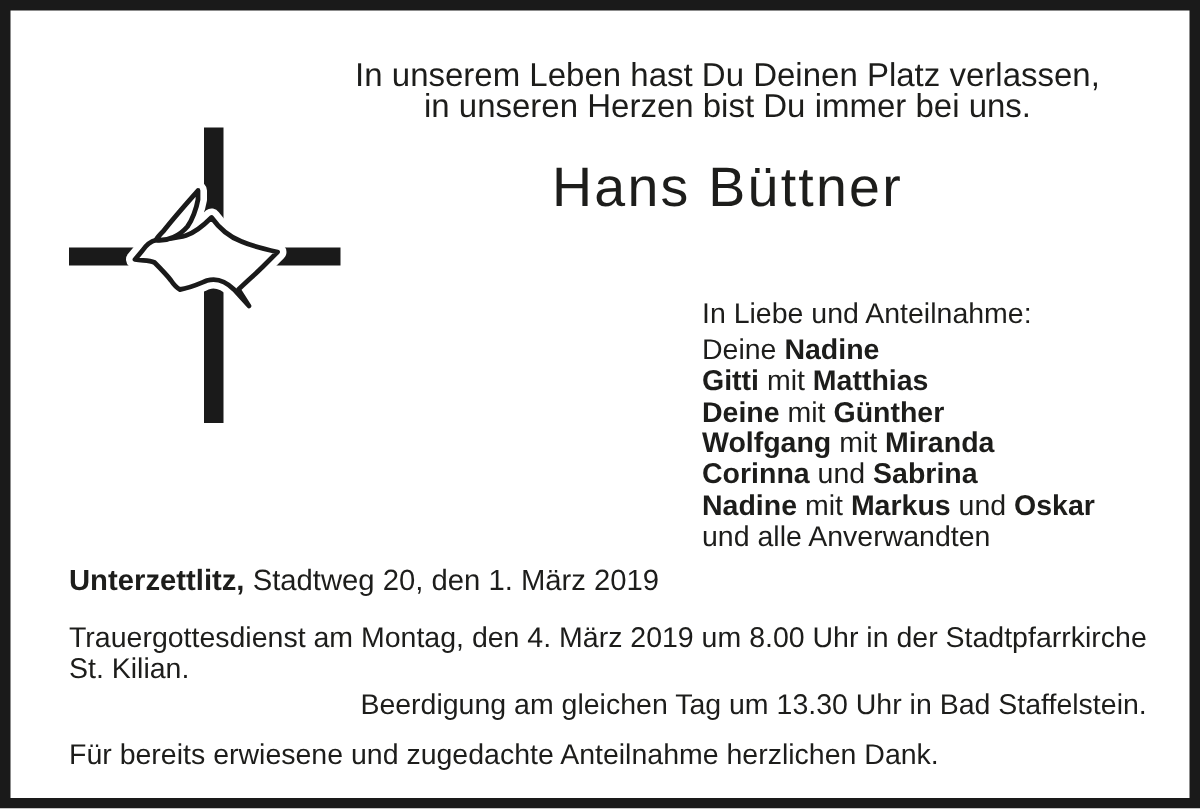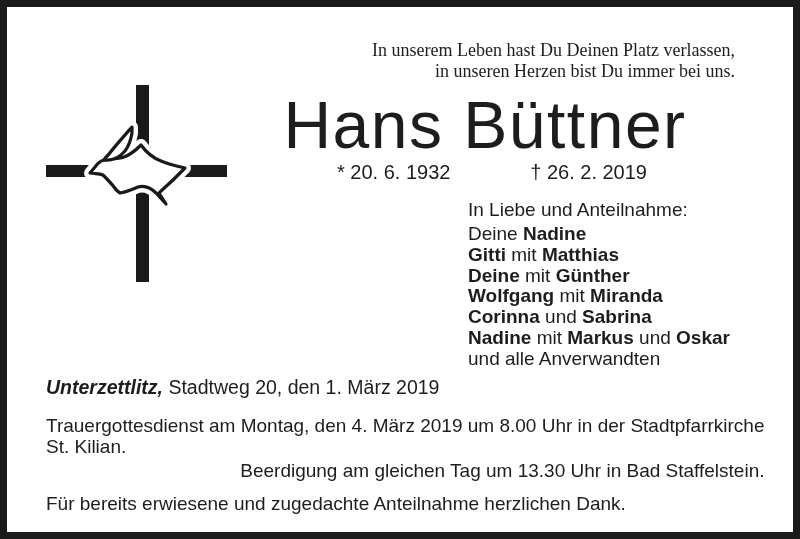--- a/index.html
+++ b/index.html
@@ -11,44 +11,43 @@
   html,body{width:800px;height:539px;overflow:hidden;background:#fff;}
   body{font-family:"Liberation Sans",sans-serif;color:var(--ink);}
   .page{
     position:relative;width:800px;height:539px;
     background:var(--paper);
     border:7px solid var(--frame);
   }
   .abs{position:absolute;}
   .intro{
     left:228px;top:33px;width:500px;
-    text-align:right;font-size:18px;line-height:20.5px;
+    text-align:center;font-size:22px;line-height:20.5px;
     white-space:nowrap;
-    font-family:Liberation Serif, serif;
   }
   .name{
     left:228px;top:92px;width:500px;
-    text-align:center;font-size:66px;line-height:52px;
+    text-align:center;font-size:37px;line-height:52px;
     letter-spacing:1.5px;font-weight:400;white-space:nowrap;
   }
   .dates{
     left:330px;top:153px;width:310px;
     display:flex;justify-content:space-between;
     font-size:20px;line-height:24px;white-space:nowrap;
   }
   .condolence{
     left:461px;top:192px;font-size:19px;line-height:20.8px;
     white-space:nowrap;
   }
   .condolence .header{margin-bottom:4px;line-height:21px;}
   .condolence b{font-weight:700;}
   .dateline{
     left:39px;top:369px;font-size:19.5px;line-height:22px;white-space:nowrap;
   }
-  .dateline b{font-weight:700;font-style:italic;}
+  .dateline b{font-weight:700;}
   .notice{
     left:39px;top:409px;font-size:19px;line-height:20.5px;white-space:nowrap;
   }
   .notice .para:nth-child(2){margin-top:4px;text-align:right;}
   .notice .para:nth-child(3){margin-top:12px;}
   .graphic{
     left:33px;top:70px;width:200px;height:210px;
   }
 </style>
 </head>
@@ -73,24 +72,20 @@
     </g>
   </svg>
 
   <div class="abs intro">
     <div>In unserem Leben hast Du Deinen Platz verlassen,</div>
     <div>in unseren Herzen bist Du immer bei uns.</div>
   </div>
 
   <div class="abs name">Hans Büttner</div>
 
-  <div class="abs dates">
-    <span>* 20. 6. 1932</span>
-    <span>† 26. 2. 2019</span>
-  </div>
 
   <div class="abs condolence">
     <div class="header">In Liebe und Anteilnahme:</div>
     <div>
         <div><span>Deine </span><b>Nadine</b></div>
         <div><b>Gitti</b><span> mit </span><b>Matthias</b></div>
         <div><b>Deine</b><span> mit </span><b>Günther</b></div>
         <div><b>Wolfgang</b><span> mit </span><b>Miranda</b></div>
         <div><b>Corinna</b><span> und </span><b>Sabrina</b></div>
         <div><b>Nadine</b><span> mit </span><b>Markus</b><span> und </span><b>Oskar</b></div>

